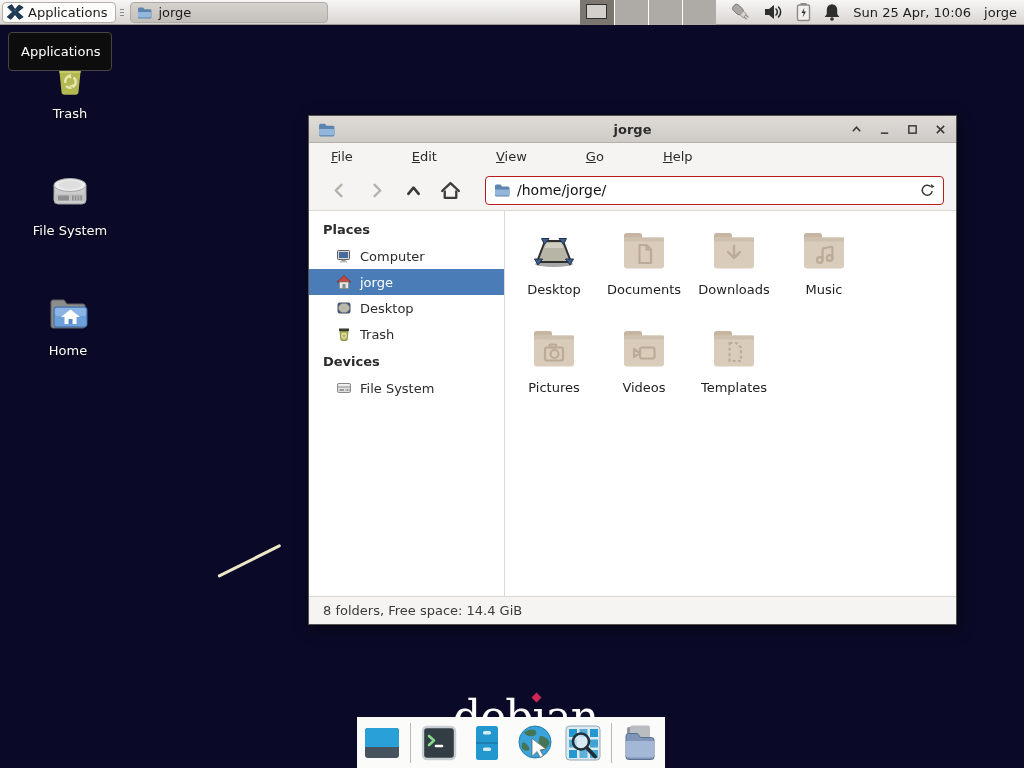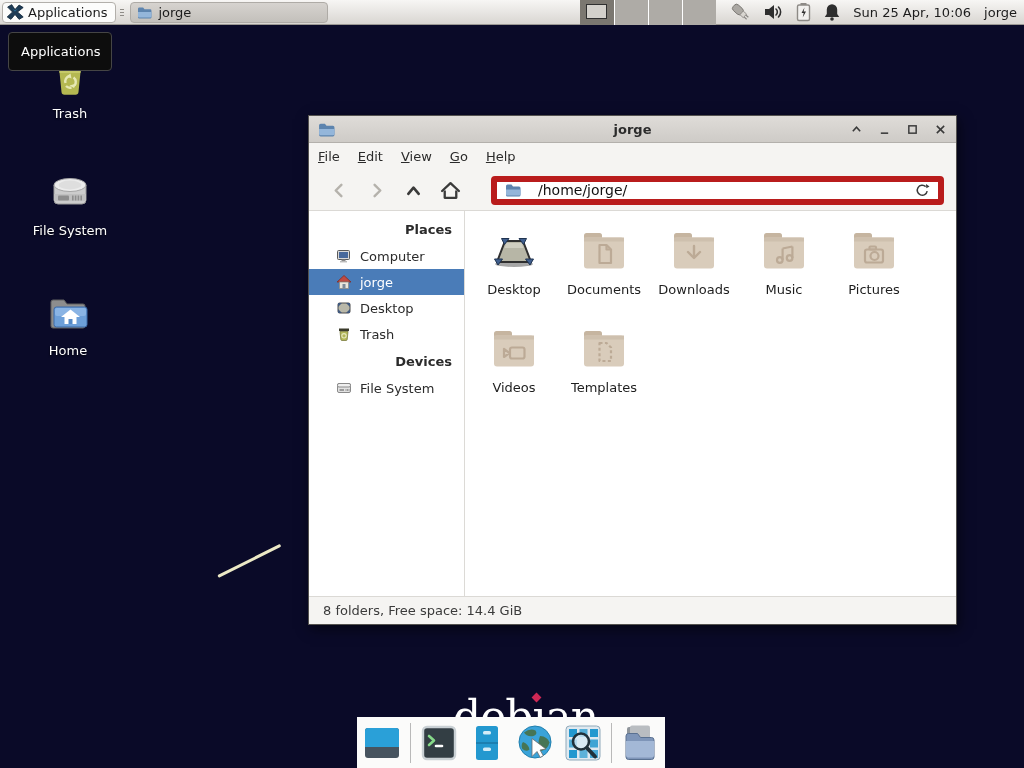--- a/index.html
+++ b/index.html
@@ -59,34 +59,34 @@
   .window { position:absolute; left:308px; top:115px; width:649px; height:510px;
     background:#f5f4f2; border:1px solid #54524f; box-shadow:2px 4px 12px rgba(0,0,0,.55);
     display:flex; flex-direction:column; z-index:40; }
   .titlebar { position:relative; height:27px; background:linear-gradient(#dfdcd8,#cecbc7);
     border-bottom:1px solid #b3b0ac; display:flex; align-items:center; padding:0 9px; flex:none; }
   .titlebar .win-icon svg { width:17px; height:15px; display:block; }
   .titlebar .title { position:absolute; left:0; right:0; text-align:center; font-size:13px;
     font-weight:bold; color:#2b2b2b; }
   .win-buttons { margin-left:auto; display:flex; gap:14px; z-index:2; }
   .win-buttons span { width:14px; height:14px; display:flex; align-items:center; justify-content:center; }
-  .menubar { height:27px; display:flex; align-items:center; padding:0 0; font-size:13px;
-    color:#2b2b2b; background:#f5f4f2; flex:none; }
+  .menubar { height:27px; display:flex; align-items:center; padding:0 13px; font-size:13px;
+    color:#2b2b2b; background:#f5f4f2; flex:none;gap:41px; }
   .menu-item { padding:4px 9px; }
   .toolbar { height:41px; display:flex; align-items:center; background:#f5f4f2;
     border-bottom:1px solid #dbd9d5; padding:0 12px; gap:0; flex:none; }
   .nav-btn { width:37px; height:30px; display:flex; align-items:center; justify-content:center; }
-  .pathbar { flex:1; height:29px; margin-left:22px; background:#fff; border:6px solid #b91c1c;
-    border-radius:4px; display:flex; align-items:center; padding:0 8px; gap:17px; }
+  .pathbar { flex:1; height:29px; margin-left:16px; background:#fff; border:1px solid #b91c1c;
+    border-radius:4px; display:flex; align-items:center; padding:0 8px; gap:7px; }
   .pathbar svg { flex:none; }
   .path-input { flex:1; border:none; outline:none; background:transparent; font-size:14px;
     color:#111; font-family:inherit; }
   .content { flex:1; display:flex; background:#fff; min-height:0; }
-  .sidebar { width:156px; flex:none; border-right:1px solid #dcdad6; background:#fff;
-    padding-top:4px; font-size:13px; color:#2b2b2b;text-align:right; }
+  .sidebar { width:196px; flex:none; border-right:1px solid #dcdad6; background:#fff;
+    padding-top:4px; font-size:13px; color:#2b2b2b; }
   .side-header { font-weight:bold; padding:7px 12px 6px 14px; }
   .side-item { display:flex; align-items:center; gap:8px; padding:5px 8px 5px 27px; }
   .side-item svg { flex:none; display:block; }
   .side-item.selected { background:#4a7cb8; color:#fff; }
   .files { flex:1; padding:17px 3px 0 4px; display:flex; flex-wrap:wrap; align-content:flex-start; }
   .file-item { width:88px; height:98px; margin:0 1px; display:flex; flex-direction:column;
     align-items:center; font-size:13px; color:#1e1e1e; }
   .file-item svg { width:48px; height:48px; margin-bottom:6px; }
   .statusbar { height:28px; flex:none; background:#f5f4f2; border-top:1px solid #dbd9d5;
     display:flex; align-items:center; padding:11px 14px; font-size:13px; color:#3b3b3b; }

